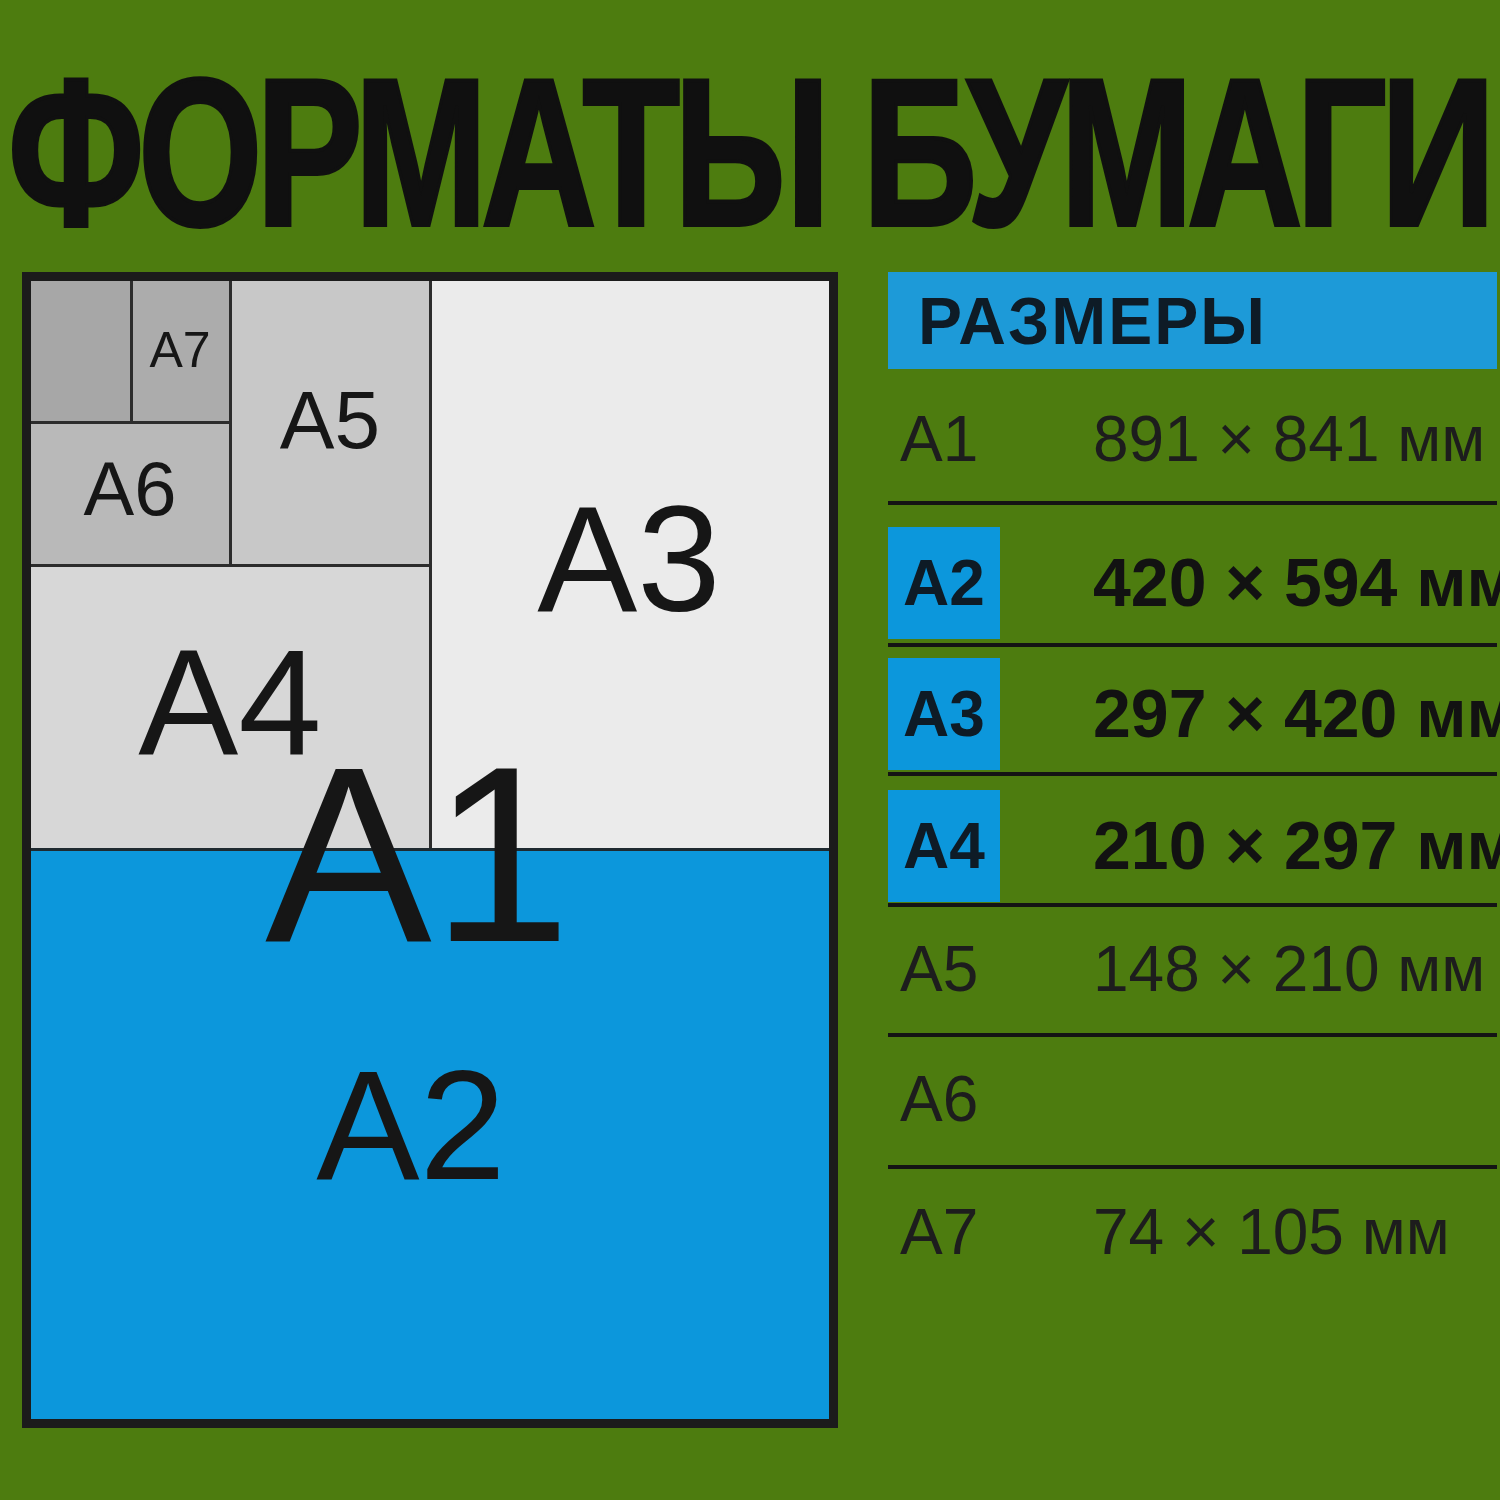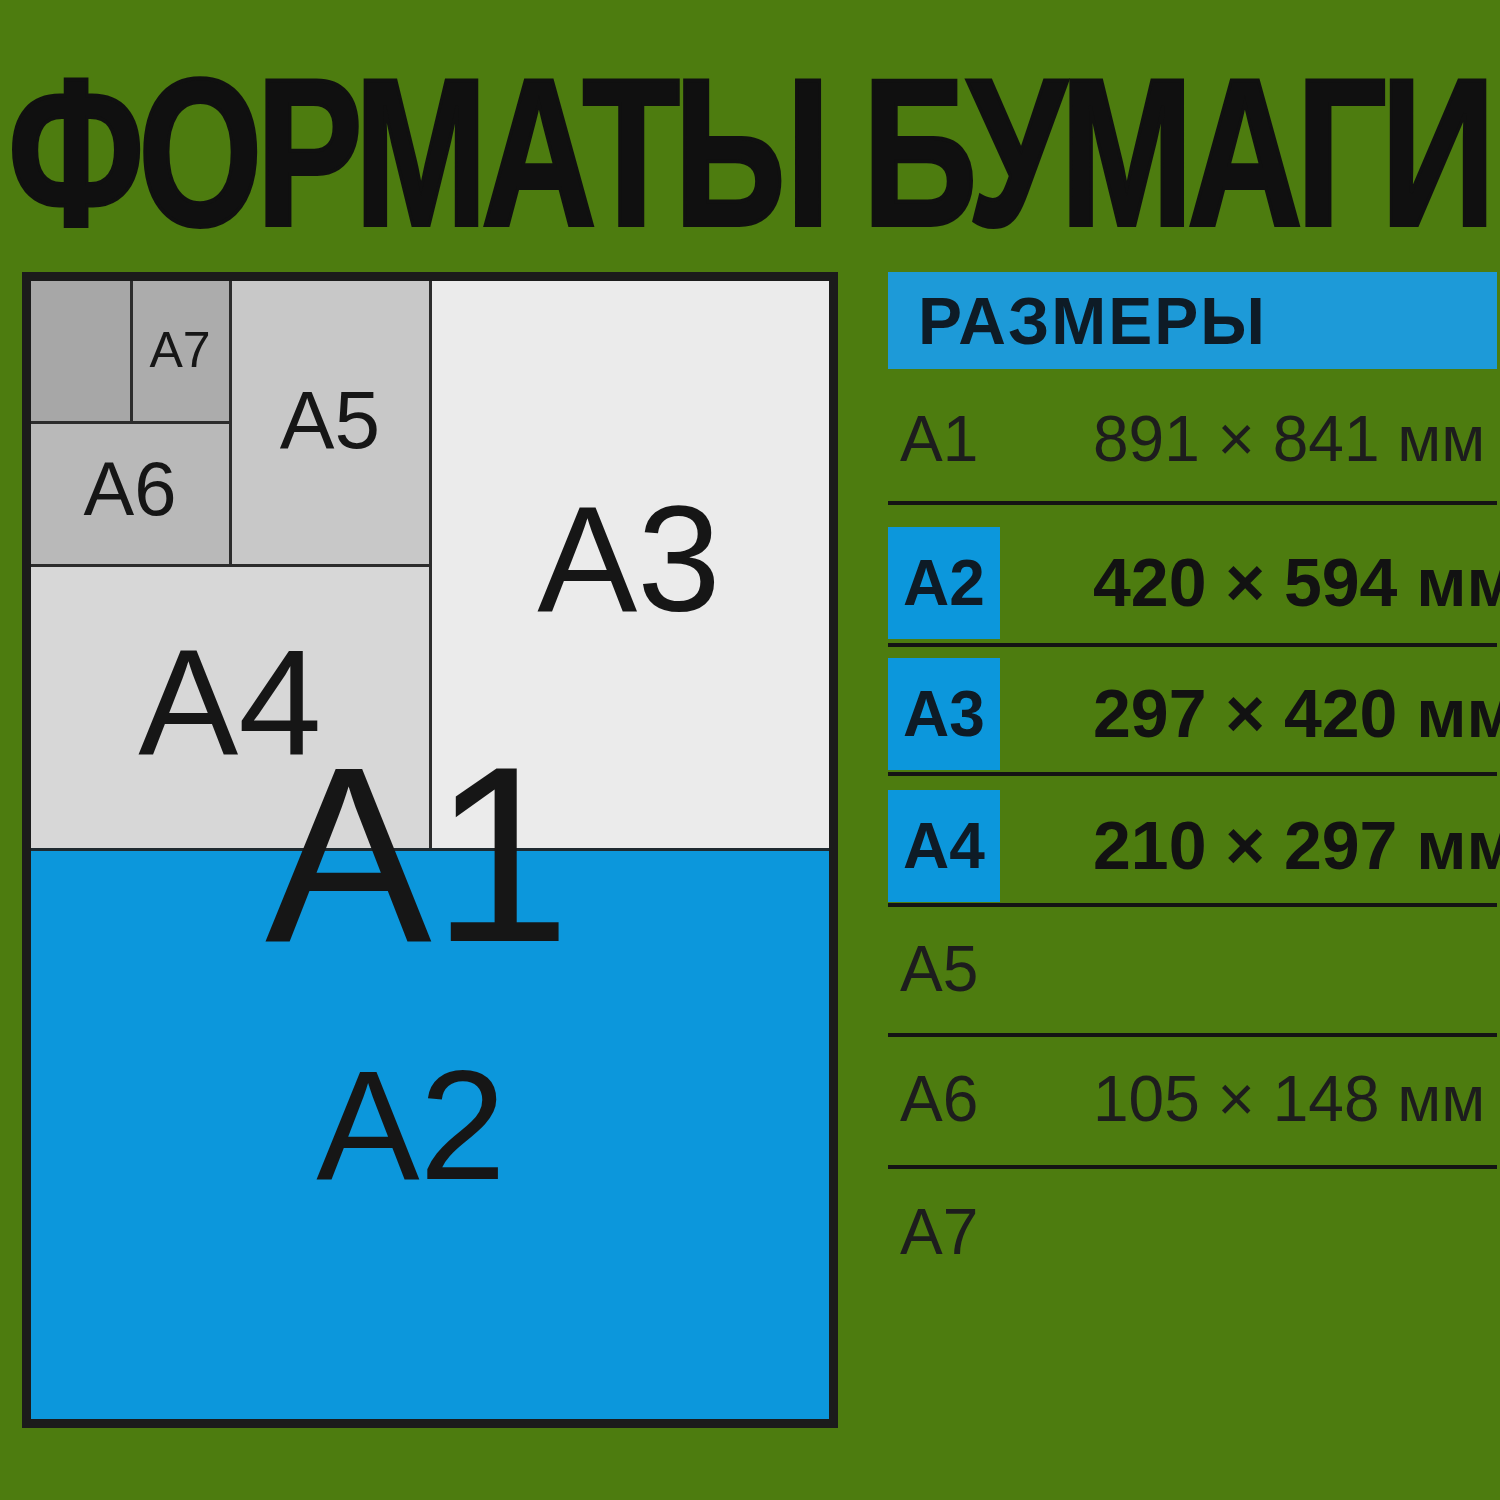--- a/index.html
+++ b/index.html
@@ -130,27 +130,28 @@
     <div class="tdiv div-3"></div>
 
     <div class="trow row-4 hl">
       <span class="chip">A4</span>
       <span class="rvalue">210 × 297 мм</span>
     </div>
     <div class="tdiv div-4"></div>
 
     <div class="trow row-5">
       <span class="rlabel">A5</span>
+      <span class="rvalue">148 × 210 мм</span>
     </div>
     <div class="tdiv div-5"></div>
 
     <div class="trow row-6">
       <span class="rlabel">A6</span>
-      <span class="rvalue">105 × 148 мм</span>
     </div>
     <div class="tdiv div-6"></div>
 
     <div class="trow row-7">
       <span class="rlabel">A7</span>
+      <span class="rvalue">74 × 105 мм</span>
     </div>
   </div>
 
 </div>
 
 </body></html>

